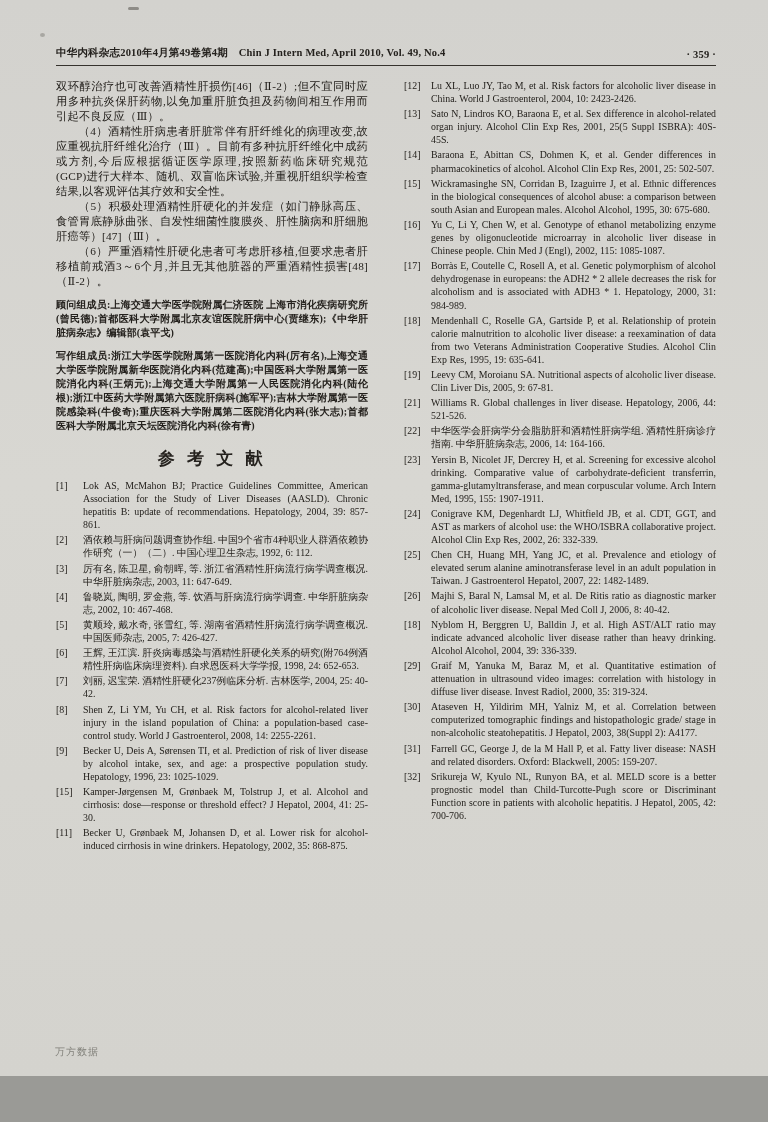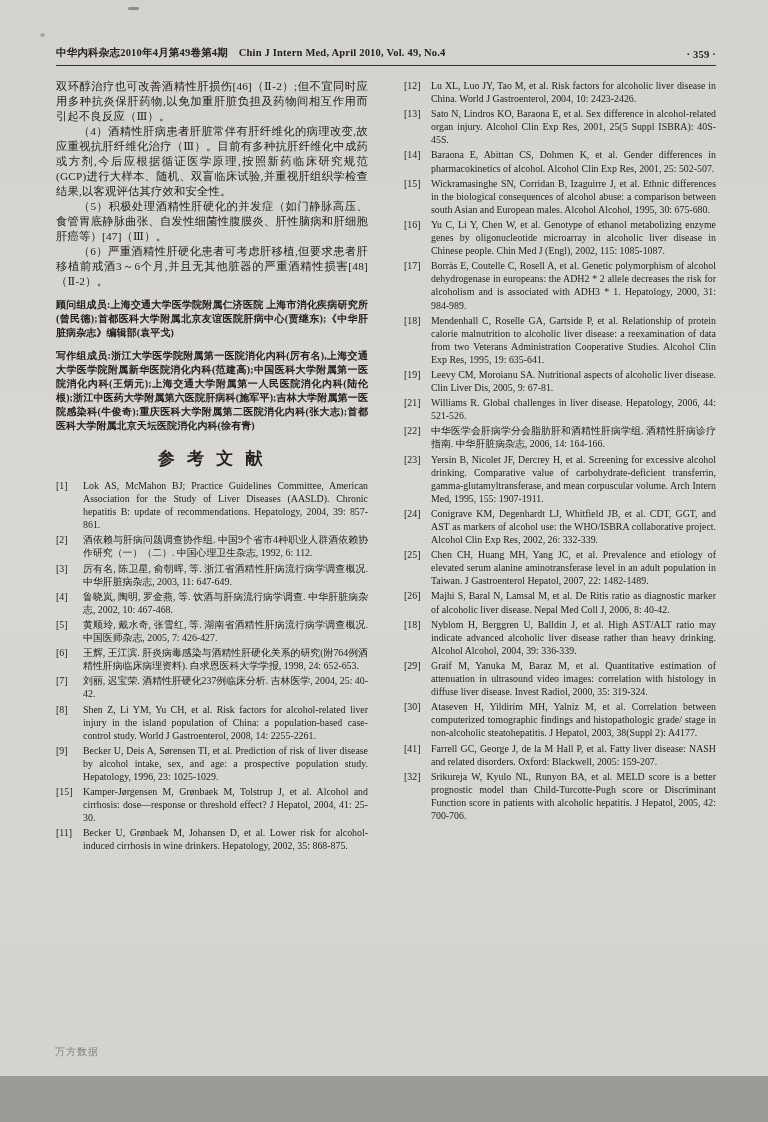--- a/index.html
+++ b/index.html
@@ -228,21 +228,21 @@
           </div>
           <div class="ref">
             <span class="ref-num">[29]</span>
             <span class="ref-text">Graif M, Yanuka M, Baraz M, et al. Quantitative estimation of attenuation in ultrasound video images: correlation with histology in diffuse liver disease. Invest Radiol, 2000, 35: 319-324.</span>
           </div>
           <div class="ref">
             <span class="ref-num">[30]</span>
             <span class="ref-text">Ataseven H, Yildirim MH, Yalniz M, et al. Correlation between computerized tomographic findings and histopathologic grade/ stage in non-alcoholic steatohepatitis. J Hepatol, 2003, 38(Suppl 2): A4177.</span>
           </div>
           <div class="ref">
-            <span class="ref-num">[41]</span>
+            <span class="ref-num">[31]</span>
             <span class="ref-text">Farrell GC, George J, de la M Hall P, et al. Fatty liver disease: NASH and related disorders. Oxford: Blackwell, 2005: 159-207.</span>
           </div>
           <div class="ref">
             <span class="ref-num">[32]</span>
             <span class="ref-text">Srikureja W, Kyulo NL, Runyon BA, et al. MELD score is a better prognostic model than Child-Turcotte-Pugh score or Discriminant Function score in patients with alcoholic hepatitis. J Hepatol, 2005, 42: 700-706.</span>
           </div>
       </div>
 
     </div>
   </div>

